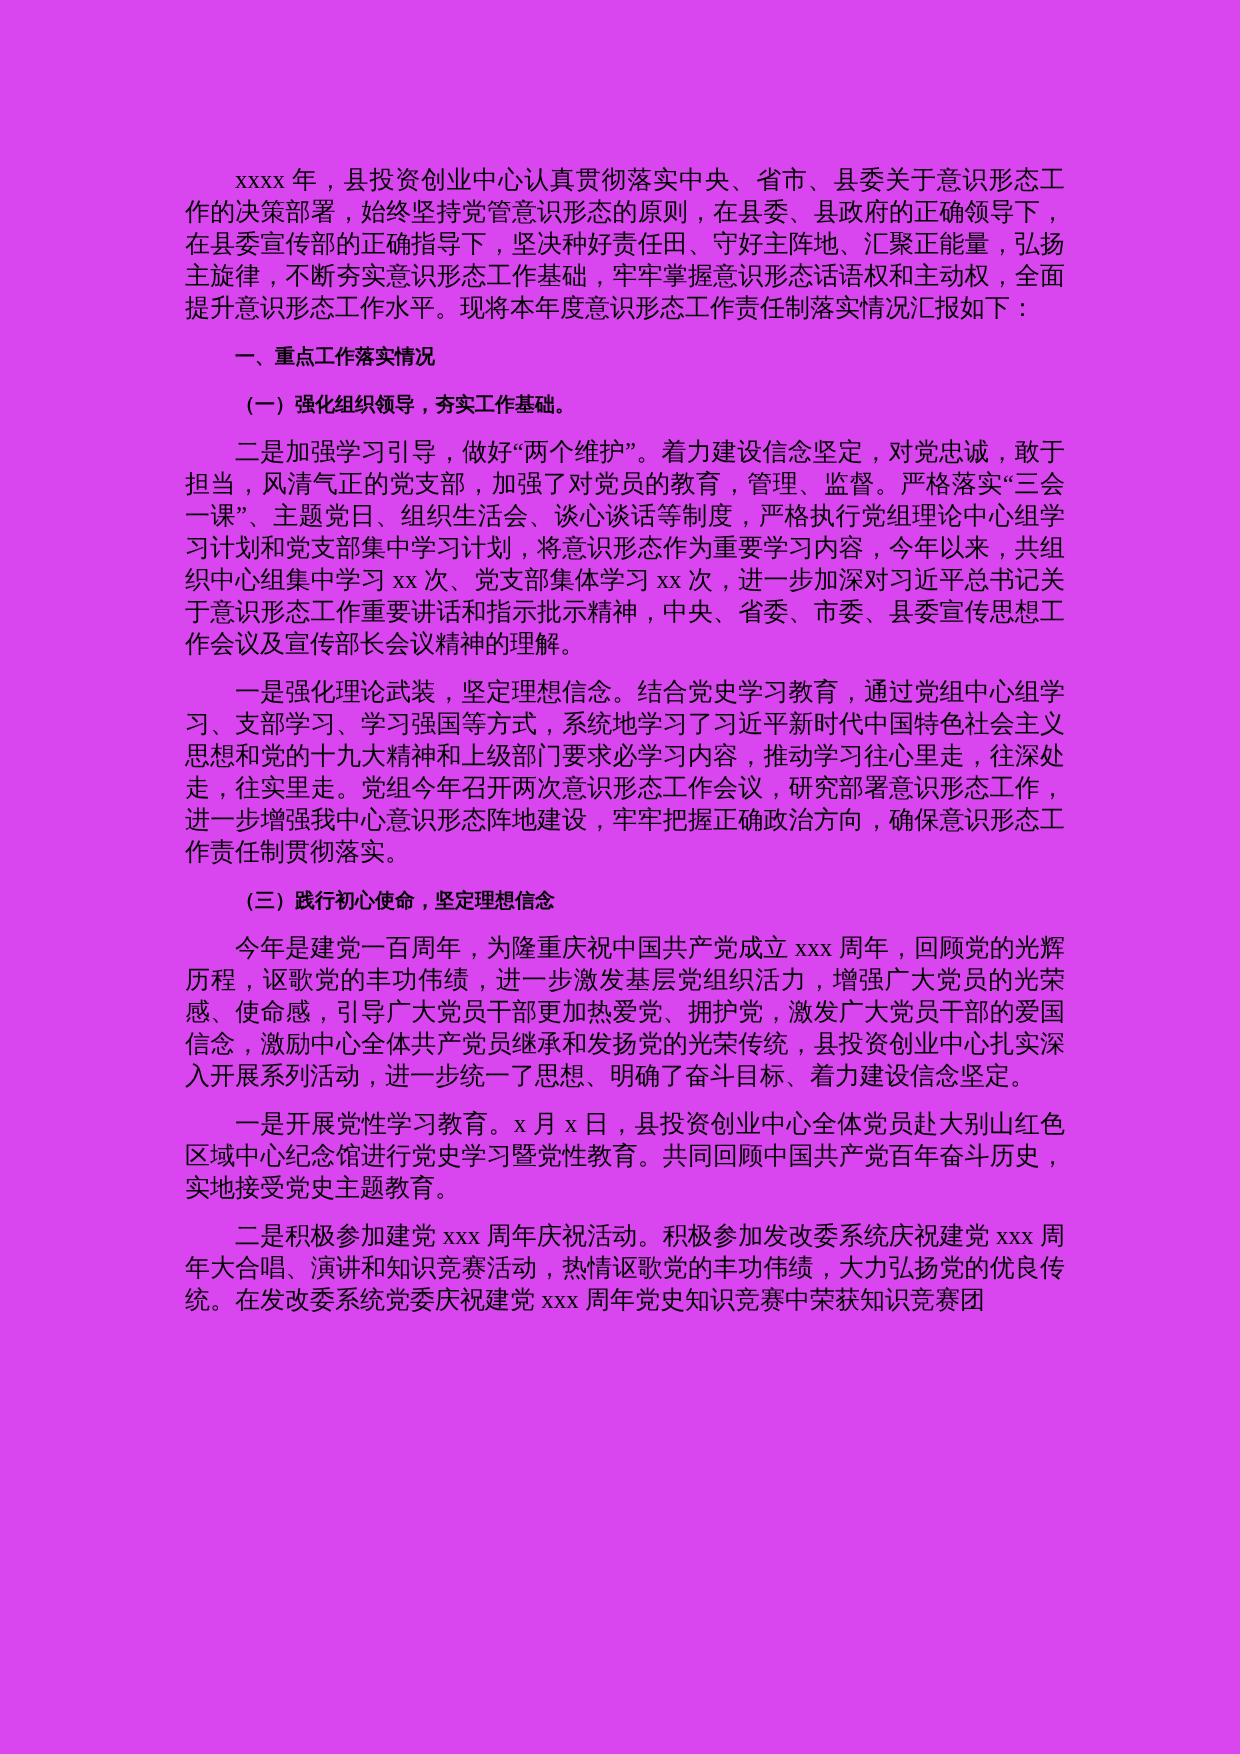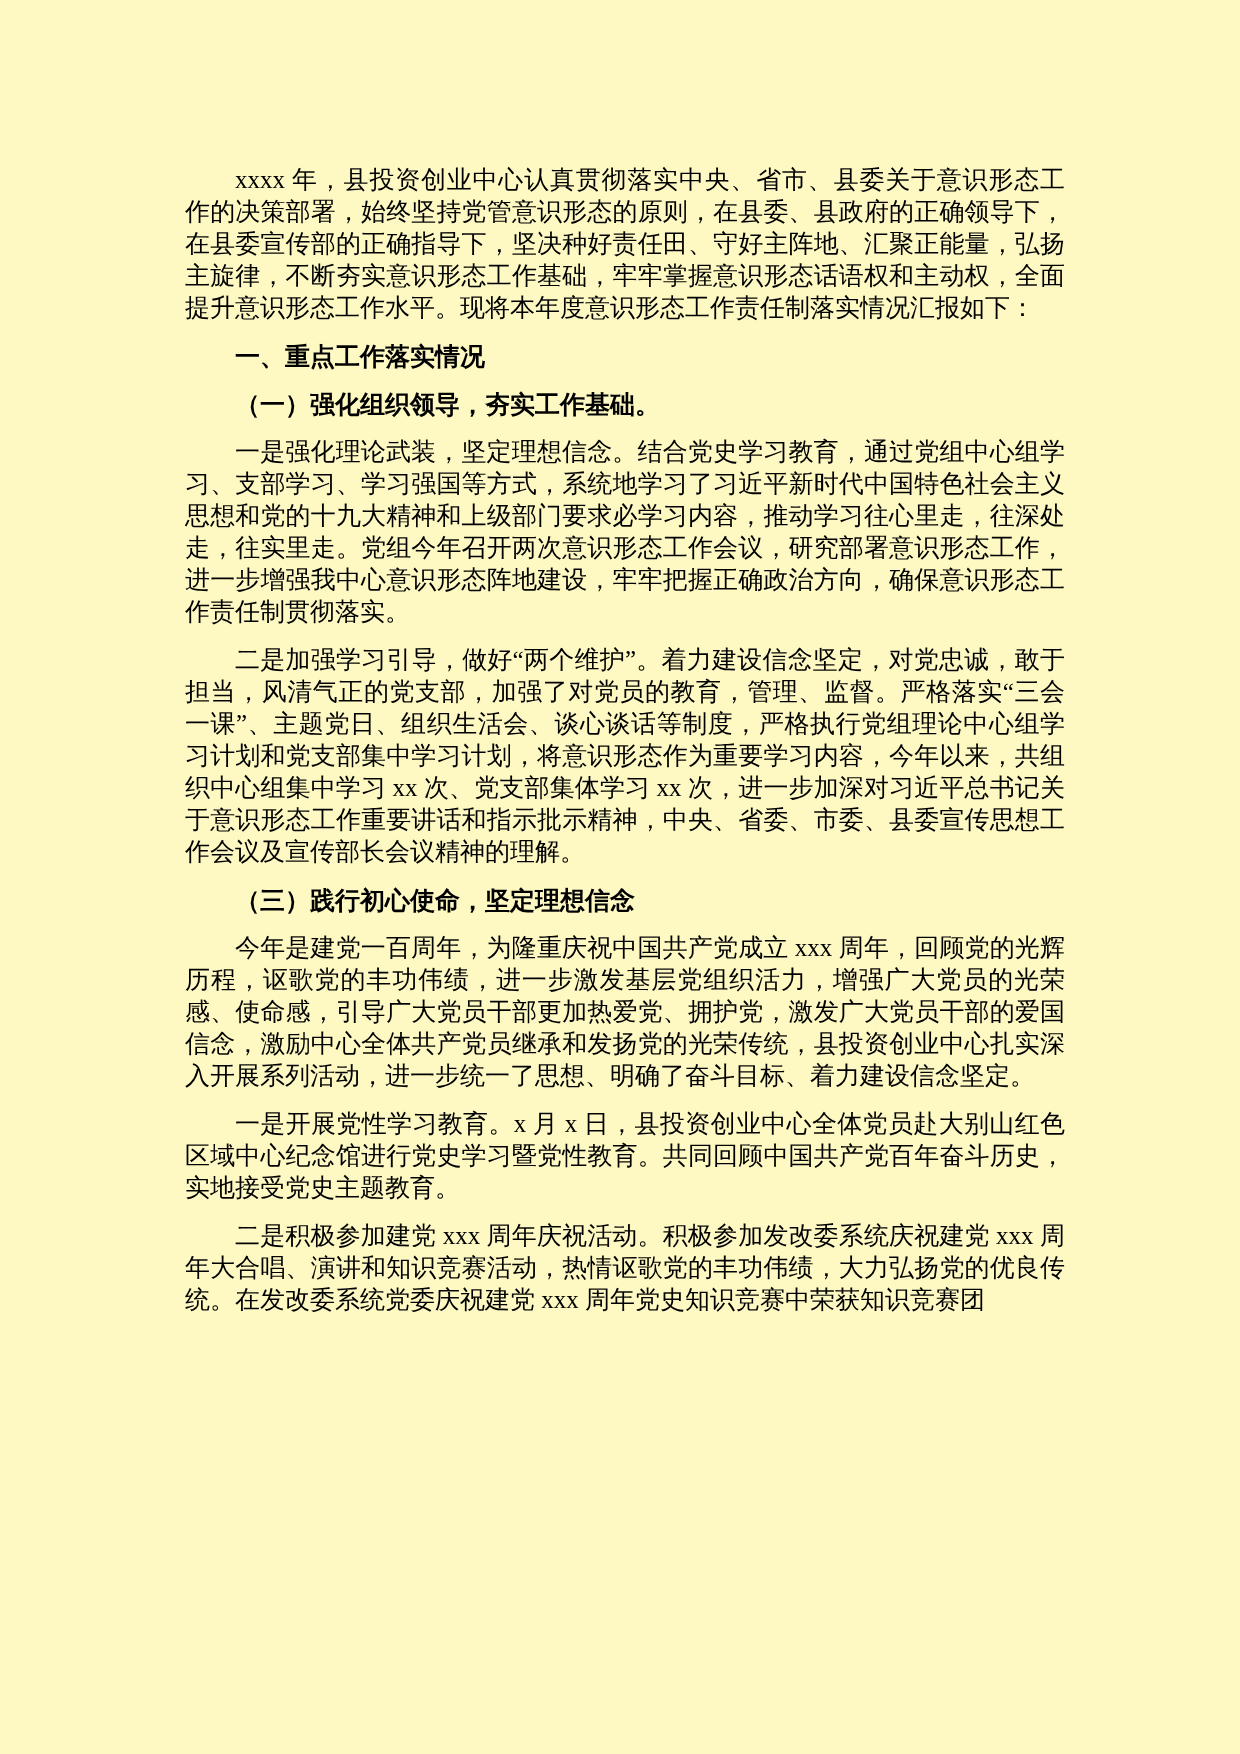--- a/index.html
+++ b/index.html
@@ -12,61 +12,61 @@
     height: 1754px;
     color: #000000;
     font-family: "Liberation Serif", "DejaVu Serif", serif;
     overflow: hidden;
   }
   .page {
     box-sizing: border-box;
     width: 1240px;
     height: 1754px;
     padding: 164px 175px 100px 185px;
-    background: #fef9c3;
+    background: #d946ef;
   }
   .doc-body {
     width: 880px;
   }
   .para {
     margin: 0 0 16px 0;
     font-size: 25px;
     line-height: 32px;
     text-align: justify;
     text-justify: distribute;
     text-indent: 50px;
     word-break: break-all;
     font-family: "Liberation Serif", "DejaVu Serif", serif;
   }
   .heading-1, .heading-2 {
     margin: 0 0 16px 0;
-    font-size: 25px;
+    font-size: 20px;
     line-height: 32px;
     font-weight: bold;
     text-indent: 50px;
     font-family: Liberation Sans, sans-serif;
   }
 </style>
 </head>
 <body>
 
 <div class="page">
   <div class="doc-body">
 
     <p class="para">xxxx 年，县投资创业中心认真贯彻落实中央、省市、县委关于意识形态工作的决策部署，始终坚持党管意识形态的原则，在县委、县政府的正确领导下，在县委宣传部的正确指导下，坚决种好责任田、守好主阵地、汇聚正能量，弘扬主旋律，不断夯实意识形态工作基础，牢牢掌握意识形态话语权和主动权，全面提升意识形态工作水平。现将本年度意识形态工作责任制落实情况汇报如下：</p>
 
     <h2 class="heading-1">一、重点工作落实情况</h2>
 
     <h3 class="heading-2">（一）强化组织领导，夯实工作基础。</h3>
 
 
 
+    <p class="para">二是加强学习引导，做好“两个维护”。着力建设信念坚定，对党忠诚，敢于担当，风清气正的党支部，加强了对党员的教育，管理、监督。严格落实“三会一课”、主题党日、组织生活会、谈心谈话等制度，严格执行党组理论中心组学习计划和党支部集中学习计划，将意识形态作为重要学习内容，今年以来，共组织中心组集中学习 xx 次、党支部集体学习 xx 次，进一步加深对习近平总书记关于意识形态工作重要讲话和指示批示精神，中央、省委、市委、县委宣传思想工作会议及宣传部长会议精神的理解。</p>
+
     <p class="para">一是强化理论武装，坚定理想信念。结合党史学习教育，通过党组中心组学习、支部学习、学习强国等方式，系统地学习了习近平新时代中国特色社会主义思想和党的十九大精神和上级部门要求必学习内容，推动学习往心里走，往深处走，往实里走。党组今年召开两次意识形态工作会议，研究部署意识形态工作，进一步增强我中心意识形态阵地建设，牢牢把握正确政治方向，确保意识形态工作责任制贯彻落实。</p>
-
-    <p class="para">二是加强学习引导，做好“两个维护”。着力建设信念坚定，对党忠诚，敢于担当，风清气正的党支部，加强了对党员的教育，管理、监督。严格落实“三会一课”、主题党日、组织生活会、谈心谈话等制度，严格执行党组理论中心组学习计划和党支部集中学习计划，将意识形态作为重要学习内容，今年以来，共组织中心组集中学习 xx 次、党支部集体学习 xx 次，进一步加深对习近平总书记关于意识形态工作重要讲话和指示批示精神，中央、省委、市委、县委宣传思想工作会议及宣传部长会议精神的理解。</p>
 
     <h3 class="heading-2">（三）践行初心使命，坚定理想信念</h3>
 
     <p class="para">今年是建党一百周年，为隆重庆祝中国共产党成立 xxx 周年，回顾党的光辉历程，讴歌党的丰功伟绩，进一步激发基层党组织活力，增强广大党员的光荣感、使命感，引导广大党员干部更加热爱党、拥护党，激发广大党员干部的爱国信念，激励中心全体共产党员继承和发扬党的光荣传统，县投资创业中心扎实深入开展系列活动，进一步统一了思想、明确了奋斗目标、着力建设信念坚定。</p>
 
     <p class="para">一是开展党性学习教育。x 月 x 日，县投资创业中心全体党员赴大别山红色区域中心纪念馆进行党史学习暨党性教育。共同回顾中国共产党百年奋斗历史，实地接受党史主题教育。</p>
 
     <p class="para">二是积极参加建党 xxx 周年庆祝活动。积极参加发改委系统庆祝建党 xxx 周年大合唱、演讲和知识竞赛活动，热情讴歌党的丰功伟绩，大力弘扬党的优良传统。在发改委系统党委庆祝建党 xxx 周年党史知识竞赛中荣获知识竞赛团</p>
 
   </div>

